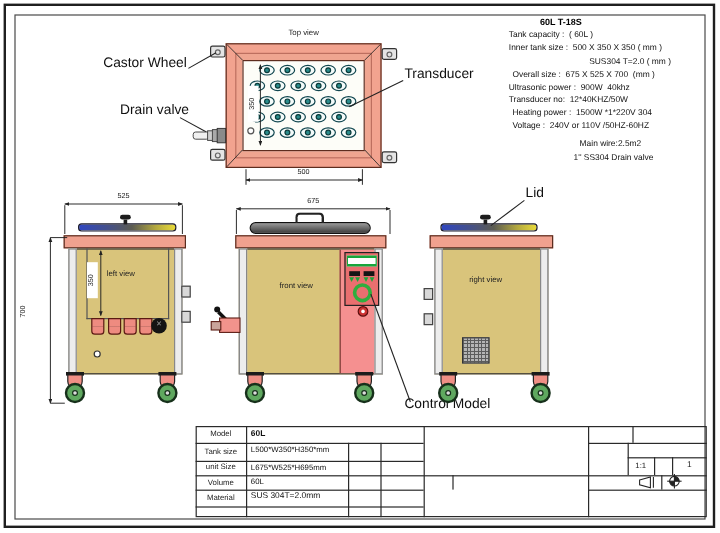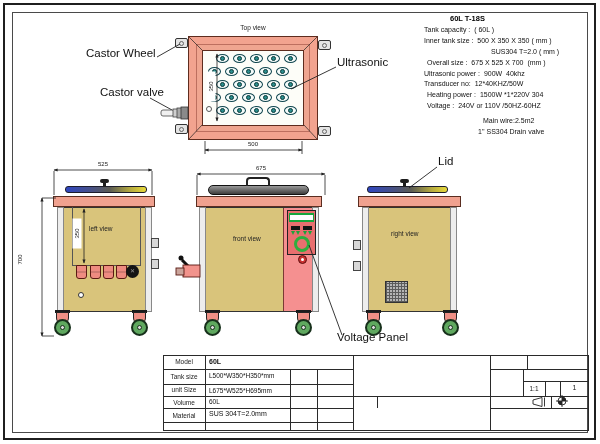--- a/index.html
+++ b/index.html
@@ -170,24 +170,24 @@
       <span class="circ"></span>
     </div>
   <div class="bracket" style="left:318px;top:126px">
       <span class="circ"></span>
     </div>
 
   <div class="dimtext vdim" style="left:196px;top:82px;width:30px">350</div>
   <div class="dimtext" style="left:238px;top:140px;width:30px">500</div>
 
   <div class="callout" style="left:86px;top:47px">Castor Wheel</div>
-  <div class="callout" style="left:100px;top:86px">Castor valve</div>
-  <div class="callout" style="left:337px;top:56px">Ultrasonic</div>
+  <div class="callout" style="left:100px;top:86px">Drain valve</div>
+  <div class="callout" style="left:337px;top:56px">Transducer</div>
   <div class="callout" style="left:438px;top:155px">Lid</div>
-  <div class="callout" style="left:337px;top:331px">Voltage Panel</div>
+  <div class="callout" style="left:337px;top:331px">Control Model</div>
 
   <div class="spec-title" style="left:450px;top:14px">60L T-18S</div>
   <div class="spec-line" style="left:424px;top:26px">Tank capacity :  ( 60L )</div>
   <div class="spec-line" style="left:424px;top:37px">Inner tank size :  500 X 350 X 350 ( mm )</div>
   <div class="spec-line" style="left:491px;top:48px">SUS304 T=2.0 ( mm )</div>
   <div class="spec-line" style="left:427px;top:59px">Overall size :  675 X 525 X 700  (mm )</div>
   <div class="spec-line" style="left:424px;top:70px">Ultrasonic power :  900W  40khz</div>
   <div class="spec-line" style="left:424px;top:80px">Transducer no:  12*40KHZ/50W</div>
   <div class="spec-line" style="left:427px;top:91px">Heating power :  1500W *1*220V 304</div>
   <div class="spec-line" style="left:427px;top:102px">Voltage :  240V or 110V /50HZ-60HZ</div>

